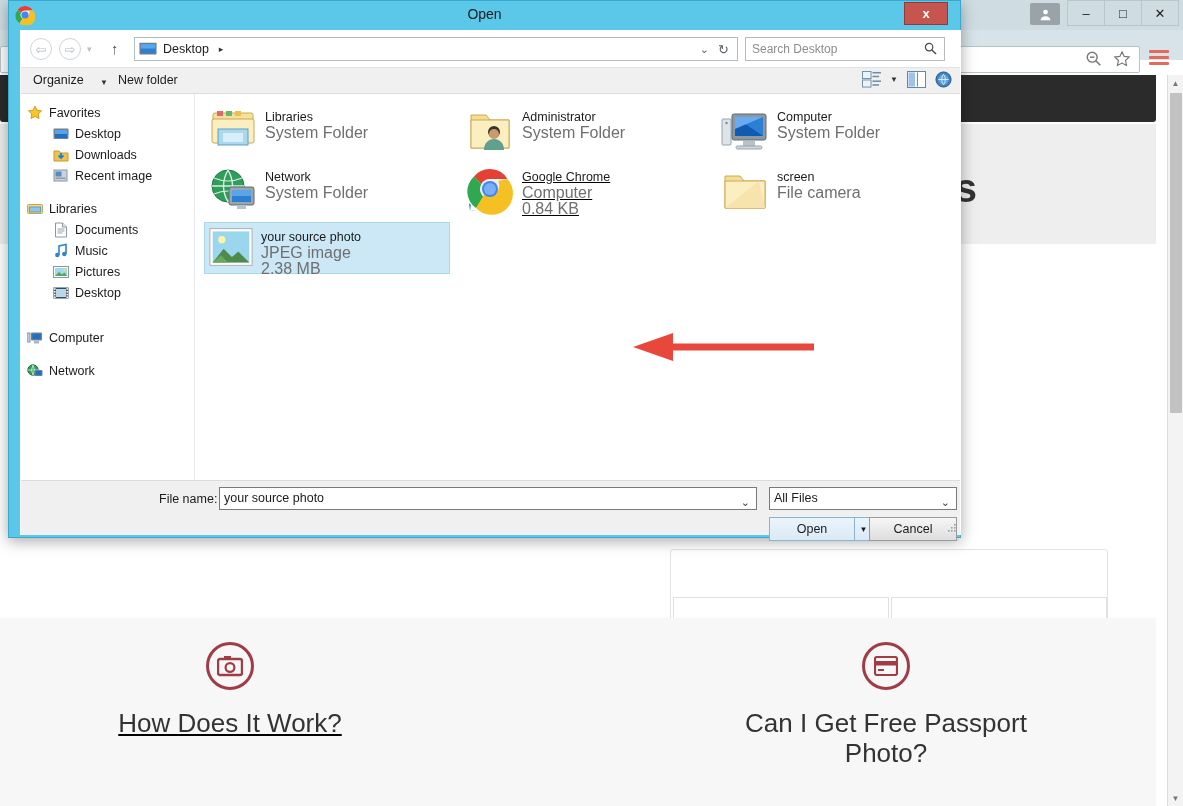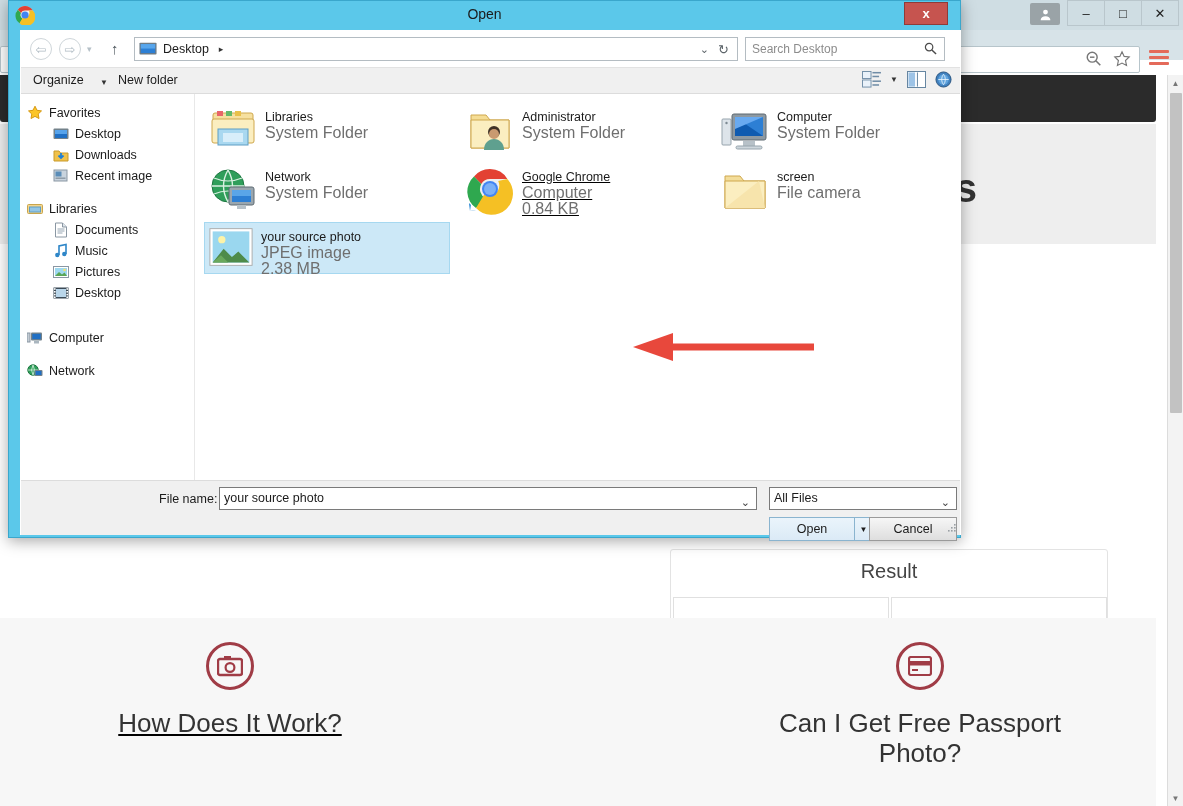--- a/index.html
+++ b/index.html
@@ -330,21 +330,20 @@
       <div id="hero-title">s</div>
     </div>
 
     <div id="content-white">
 
       <div id="upload-panel">
         <div id="upload-btn">Upload photo »</div>
       </div>
 
       <div id="result-panel">
-        <div id="result-title">Result</div>
         <div id="photo-grid">
           <div class="photo-cell">
             <svg class="face" width="120" height="118" viewBox="0 0 120 118">
               <rect width="120" height="118" fill="#fff"></rect>
               <path d="M22 118 q4-26 38-32 34 6 38 32z" fill="#9bbd6c"></path>
               <ellipse cx="60" cy="58" rx="27" ry="35" fill="#d6a98c"></ellipse>
               <path d="M33 47 q6-28 27-28 21 0 27 28 -6-13-27-13 -21 0-27 13z" fill="#2e2119"></path>
               <ellipse cx="49" cy="54" rx="5" ry="3" fill="#42342a"></ellipse>
               <ellipse cx="71" cy="54" rx="5" ry="3" fill="#42342a"></ellipse>
               <path d="M43 47 q6-4 12-1" stroke="#2e2119" stroke-width="3" fill="none"></path>
@@ -401,21 +400,21 @@
           <svg width="26" height="22" viewBox="0 0 26 22">
             <rect x="1" y="4" width="24" height="16" rx="2" fill="none" stroke="#a03c46" stroke-width="2.4"></rect>
             <rect x="7" y="1" width="7" height="4" fill="#a03c46"></rect>
             <circle cx="13" cy="12.5" r="4.4" fill="none" stroke="#a03c46" stroke-width="2.2"></circle>
           </svg>
         </div>
         <div class="feat-title">How Does It Work?</div>
       </div>
 
 
-      <div class="feature" style="left:755px;">
+      <div class="feature" style="left:721px;">
         <div class="feat-icon">
           <svg width="24" height="20" viewBox="0 0 24 20">
             <rect x="1" y="1" width="22" height="18" rx="2" fill="none" stroke="#a03c46" stroke-width="2.2"></rect>
             <rect x="1" y="5" width="22" height="4.5" fill="#a03c46"></rect>
             <rect x="4" y="13" width="6" height="2" fill="#a03c46"></rect>
           </svg>
         </div>
         <div class="feat-title">Can I Get Free Passport Photo?</div>
         <div class="feat-body"></div>
       </div>

